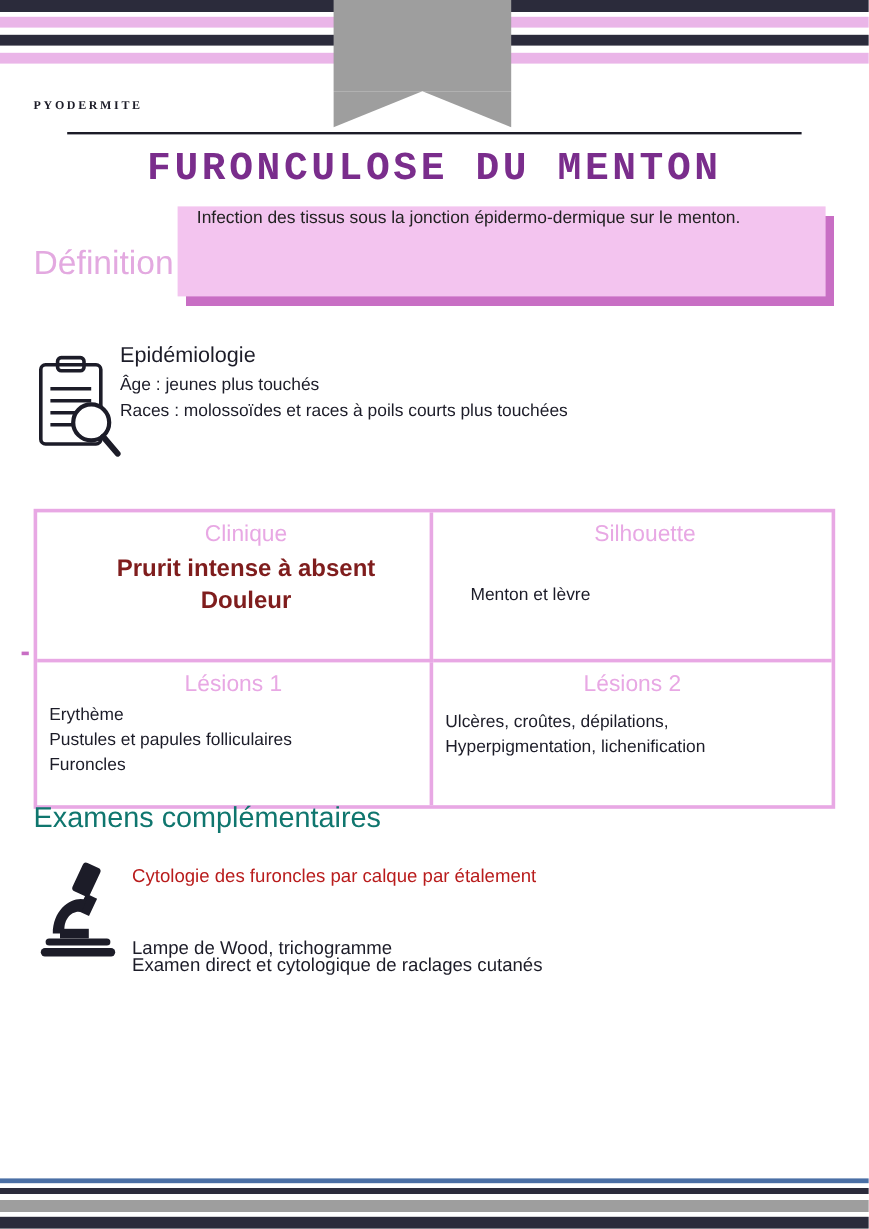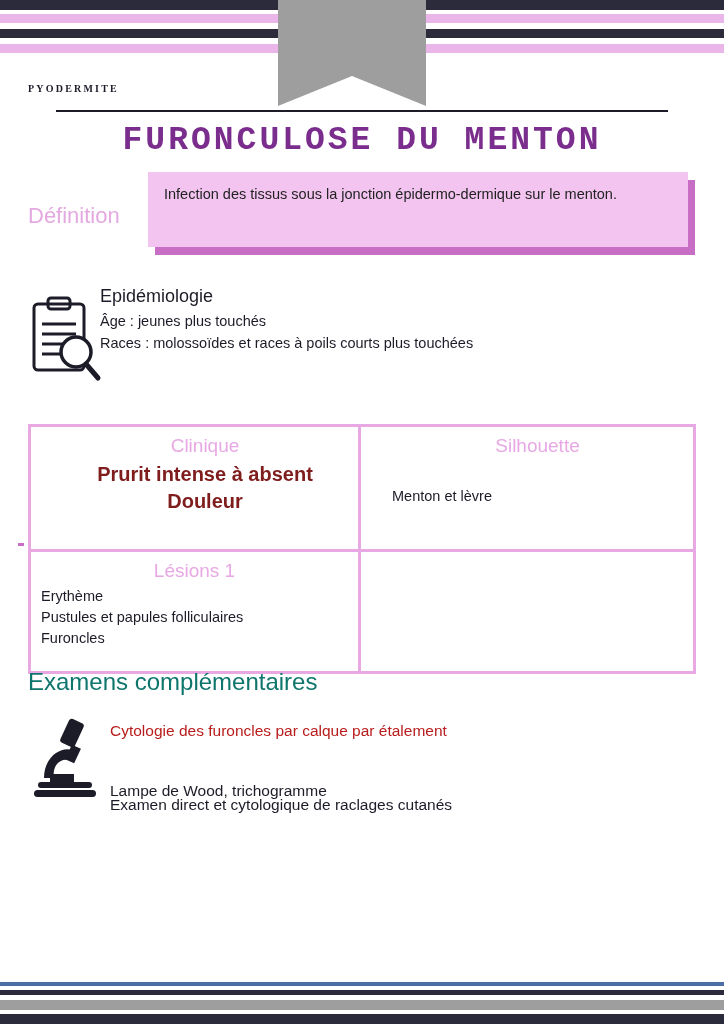--- a/index.html
+++ b/index.html
@@ -108,35 +108,35 @@
     font-size: 33px;
     font-weight: 700;
     letter-spacing: 3px;
     color: #7a2d8c;
   }
 
   
   .def-label {
     position: absolute;
     left: 28px; top: 203px;
-    font-size: 22px;
+    font-size: 28px;
     color: #e3a9e0;
   }
   .def-shadow {
     position: absolute;
     left: 155px; top: 180px;
     width: 540px; height: 75px;
     background: #c86ec4;
   }
   .def-box {
     position: absolute;
     left: 148px; top: 172px;
     width: 540px; height: 75px;
     background: #f3c4ef;
-    padding: 12px 16px;
+    padding: 0 16px;
     font-size: 14.5px;
     line-height: 1.5;
     color: #222;
   }
 
   
   .epi-icon {
     position: absolute;
     left: 24px; top: 296px;
     width: 78px; height: 90px;
@@ -262,20 +262,25 @@
   <div class="cell b-b">
     <div class="cell-head">Silhouette</div>
     <div class="cell-body" style="white-space:pre-line;margin-top:29px">Menton et lèvre</div>
   </div>
   <div class="cell b-r">
     <div class="cell-head">Lésions 1</div>
     <div class="cell-body" style="white-space:pre-line">Erythème
 Pustules et papules folliculaires
 Furoncles</div>
   </div>
+  <div class="cell">
+    <div class="cell-head">Lésions 2</div>
+    <div class="cell-body" style="white-space:pre-line;margin-top:10px">Ulcères, croûtes, dépilations,
+Hyperpigmentation, lichenification</div>
+  </div>
 </div>
 
 <div class="exam-title">Examens complémentaires</div>
 <div class="micro-icon">
   <svg viewBox="0 0 76 82" width="76" height="82">
     <rect x="36" y="4" width="16" height="26" rx="3" transform="rotate(25 44 17)" fill="#1c1c28"></rect>
     <rect x="40" y="30" width="10" height="16" transform="rotate(25 45 38)" fill="#1c1c28"></rect>
     <path d="M16 62 C16 40, 34 30, 44 34 L40 44 C32 42, 24 50, 26 62 Z" fill="#1c1c28"></path>
     <rect x="22" y="58" width="24" height="8" fill="#1c1c28"></rect>
     <rect x="10" y="66" width="54" height="6" rx="3" fill="#1c1c28"></rect>

